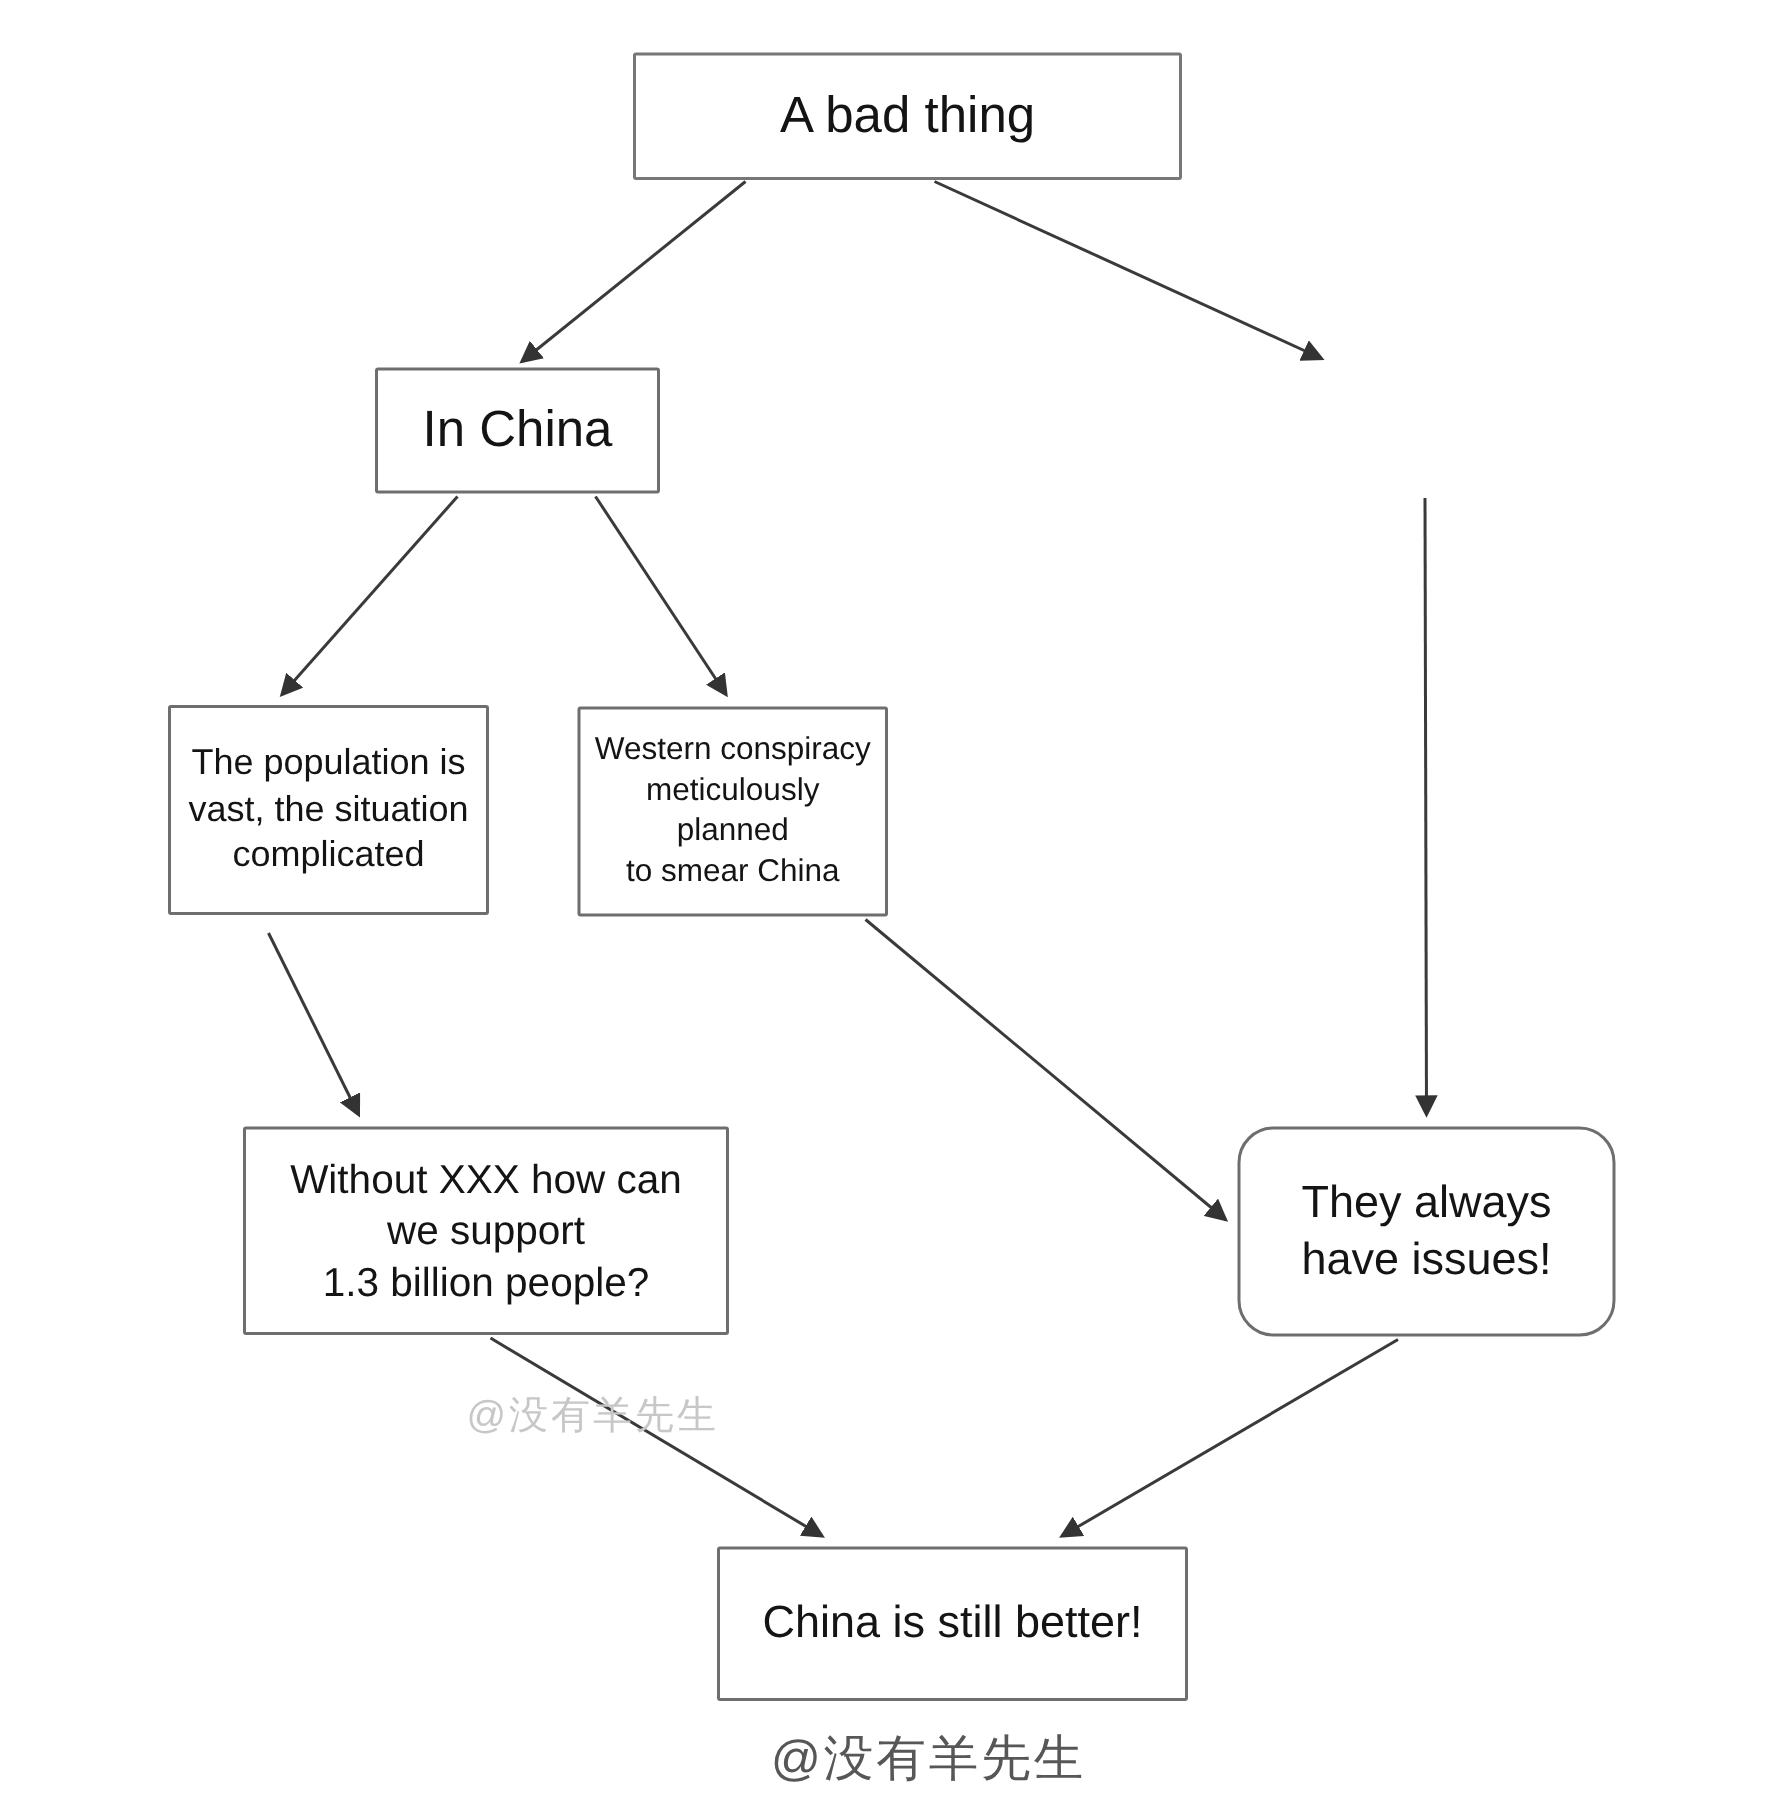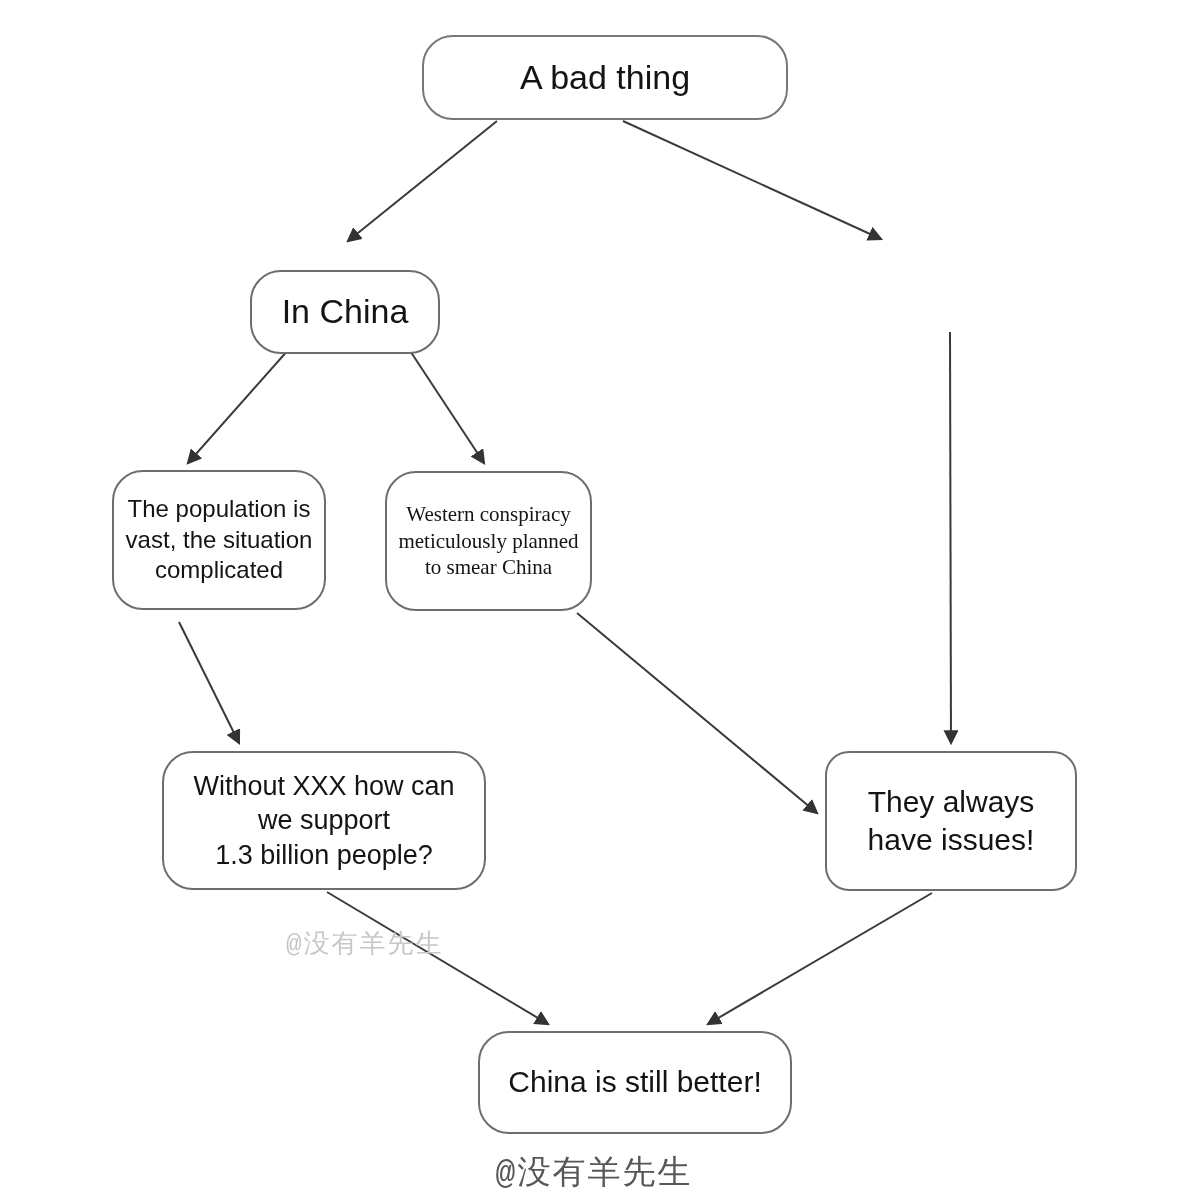--- a/index.html
+++ b/index.html
@@ -20,45 +20,46 @@
     left: 0;
     top: 0;
     width: 1188px;
     height: 1200px;
     pointer-events: none;
   }
   .node {
     position: absolute;
     background: #ffffff;
     border: 2px solid #6e6e6e;
-    border-radius: 31px;
+    border-radius: 2px;
     display: flex;
     align-items: center;
     justify-content: center;
     text-align: center;
     color: #141414;
     box-sizing: border-box;
   }
   .node .label {
     white-space: pre-line;
     line-height: 1.28;
     padding: 4px 8px;
   }
   .n-bad-thing        { left: 422px; top: 35px;   width: 366px; height: 85px;  font-size: 34px; border-color: #777; }
-  .n-in-china         { left: 250px; top: 245px;  width: 190px; height: 84px;  font-size: 34px; margin-top: 25px; }
+  .n-in-china         { left: 250px; top: 245px;  width: 190px; height: 84px;  font-size: 34px; }
   .n-another-country  { left: 803px; top: 244px;  width: 193px; height: 86px;  font-size: 30px; }
   .n-population       { left: 72px;  top: 470px;  width: 214px; height: 140px; font-size: 24px; margin-left: 40px; }
-  .n-conspiracy       { left: 385px; top: 471px;  width: 207px; height: 140px; font-size: 21px; font-family: Liberation Serif, serif; }
+  .n-conspiracy       { left: 385px; top: 471px;  width: 207px; height: 140px; font-size: 21px; }
   .n-without-xxx      { left: 162px; top: 751px;  width: 324px; height: 139px; font-size: 27px; text-align: center; }
   .n-they-issues      { left: 825px; top: 751px;  width: 252px; height: 140px; font-size: 30px; border-radius: 24px; }
   .n-china-better     { left: 478px; top: 1031px; width: 314px; height: 103px; font-size: 30px; }
   .watermark {
     position: absolute;
-    font-family: Liberation Mono, monospace;
+    font-family: Liberation Sans, sans-serif;
     letter-spacing: 2px;
+    margin-left: 25px;
   }
   .watermark.center {
     left: 286px;
     top: 926px;
     font-size: 26px;
     color: #c7c7c7;
   }
   .watermark.bottom {
     left: 0;
     top: 1150px;

